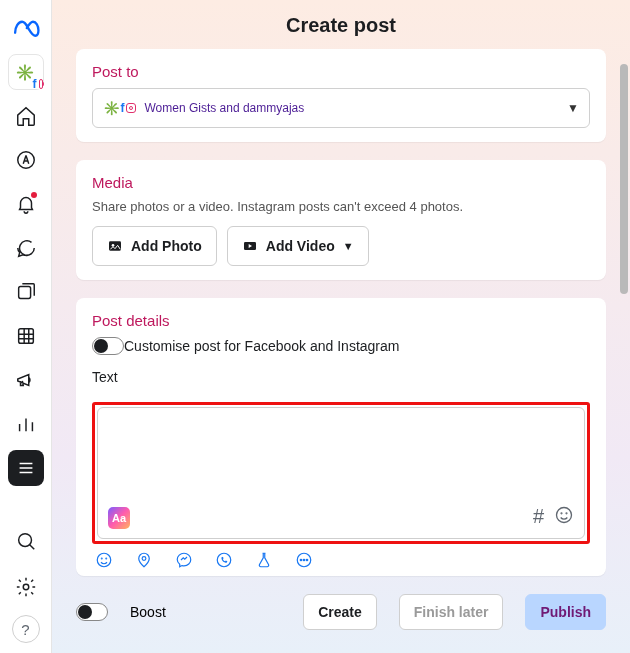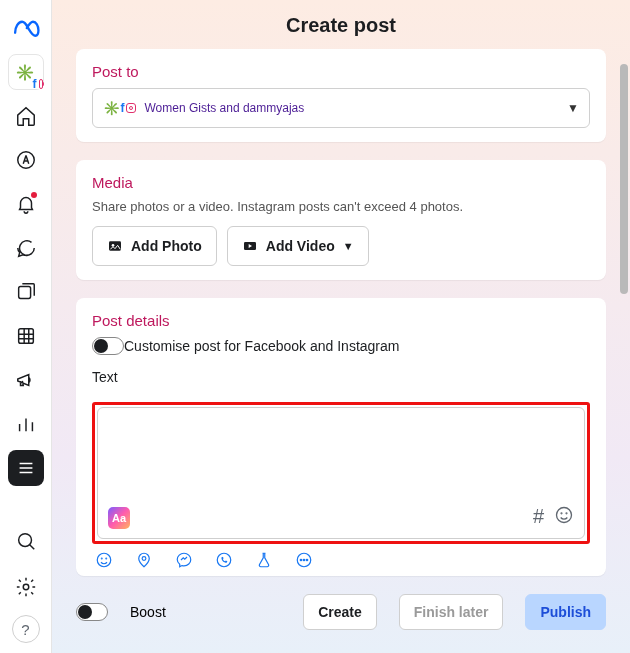--- a/index.html
+++ b/index.html
@@ -39,21 +39,21 @@
 .ta-footer { position: absolute; bottom: 8px; left: 10px; right: 10px; display: flex; align-items: center; justify-content: space-between; }
 .aa-chip { width: 22px; height: 22px; border-radius: 5px; background: linear-gradient(135deg,#7b5cff,#ff5cad,#ffb45c); display: flex; align-items: center; justify-content: center; color: #fff; font-size: 11px; font-weight: 700; }
 .ta-right { display: flex; gap: 10px; color: #606770; font-size: 20px; }
 .icon-strip { display: flex; gap: 20px; color: #1877f2; margin: 6px 2px 0; }
 .icon-strip span { width: 20px; height: 20px; display: flex; align-items: center; justify-content: center; cursor: pointer; }
 .icon-strip svg { width: 18px; height: 18px; stroke: #1877f2; fill: none; stroke-width: 1.6; }
 .footer-bar { display: flex; align-items: center; padding: 0 24px 14px; gap: 22px; }
 .footer-bar .spacer { flex: 1; }
 .ftr-btn { border: 1px solid #cfcfcf; background: #fff; border-radius: 6px; height: 36px; padding: 0 14px; font-size: 14px; font-weight: 600; cursor: pointer; color: #1c1e21; }
 .ftr-btn.finish { color: #9a9a9a; }
-.ftr-btn.publish { background: #b9d6ff; border-color: #b9d6ff; color: #1d4ed8; cursor: default; }
+.ftr-btn.publish { background: #b9d6ff; border-color: #b9d6ff; color: #701a75; cursor: default; }
 .help-circle { width: 28px; height: 28px; border-radius: 50%; border: 1px solid #cfcfcf; display: flex; align-items: center; justify-content: center; font-size: 15px; color: #606770; background: #fff; }
 .mini-accounts { display:inline-flex; align-items:center; }
 .mini-accounts .fb { color:#1877f2; font-size:12px; }
 .mini-accounts .ig { width:10px; height:10px; border:1.5px solid #e1306c; border-radius:3px; display:inline-block; position:relative; margin-left:2px; }
 .mini-accounts .ig::after { content:""; position:absolute; inset:2px; border:1px solid #e1306c; border-radius:50%; }
 </style>
 </head>
 <body>
 
 <div class="sidebar">

